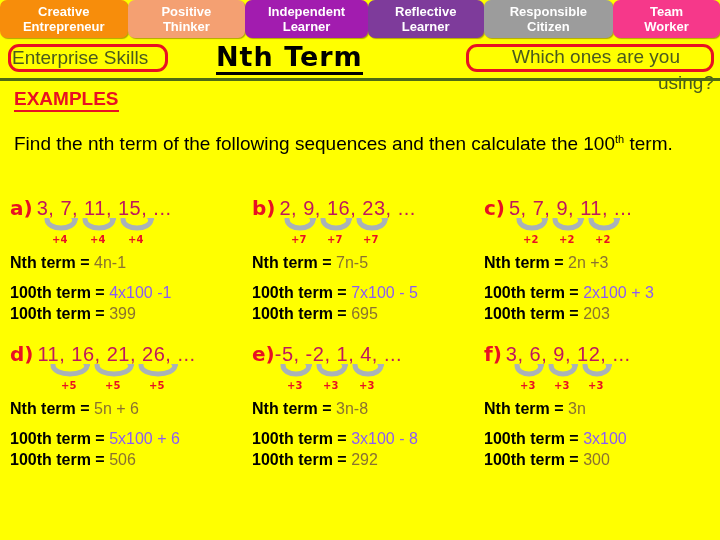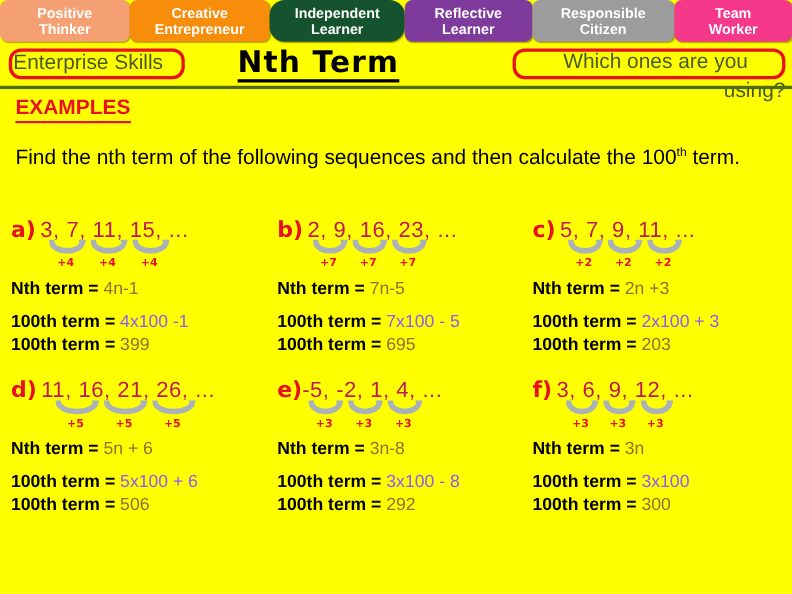--- a/index.html
+++ b/index.html
@@ -24,21 +24,21 @@
     font-size:13px;
     line-height:15px;
     text-align:center;
     box-shadow:1px 1px 1px rgba(80,60,0,.45);
     box-sizing:border-box;
     padding:0 2px;
   }
   .tab .l1,.tab .l2{display:block;white-space:nowrap;}
   #tab-0{width:120px;background:#F4A072;}
   #tab-1{width:130px;background:#F78D0B;}
-  #tab-2{width:125px;background:#14532d;border-radius:14px;}
+  #tab-2{width:125px;background:#a21caf;}
   #tab-3{width:118px;background:#7E3B9B;}
   #tab-4{width:132px;background:#9C9C9C;}
   #tab-5{width:109px;background:#F6388A;}
 
   
   #hdr{position:absolute;left:0;top:38px;width:720px;height:42px;}
   #greenrule{
     position:absolute;left:0;top:78px;width:720px;height:3px;background:#4F6B14;
   }
   .redbox{
@@ -109,27 +109,27 @@
   .ln{font-size:16px;line-height:21px;white-space:nowrap;}
   .lbl{font-weight:bold;color:#000;}
   .val{color:#8A7230;}
   .expr{color:#8b5cf6;}
   .ln.gap{margin-top:9px;}
 </style>
 </head>
 <body>
 
 <div id="tabbar">
+  <div class="tab" id="tab-1">
+    <span class="l1">Creative</span>
+    <span class="l2">Entrepreneur</span>
+  </div>
   <div class="tab" id="tab-0">
     <span class="l1">Positive</span>
     <span class="l2">Thinker</span>
-  </div>
-  <div class="tab" id="tab-1">
-    <span class="l1">Creative</span>
-    <span class="l2">Entrepreneur</span>
   </div>
   <div class="tab" id="tab-2">
     <span class="l1">Independent</span>
     <span class="l2">Learner</span>
   </div>
   <div class="tab" id="tab-3">
     <span class="l1">Reflective</span>
     <span class="l2">Learner</span>
   </div>
   <div class="tab" id="tab-4">

